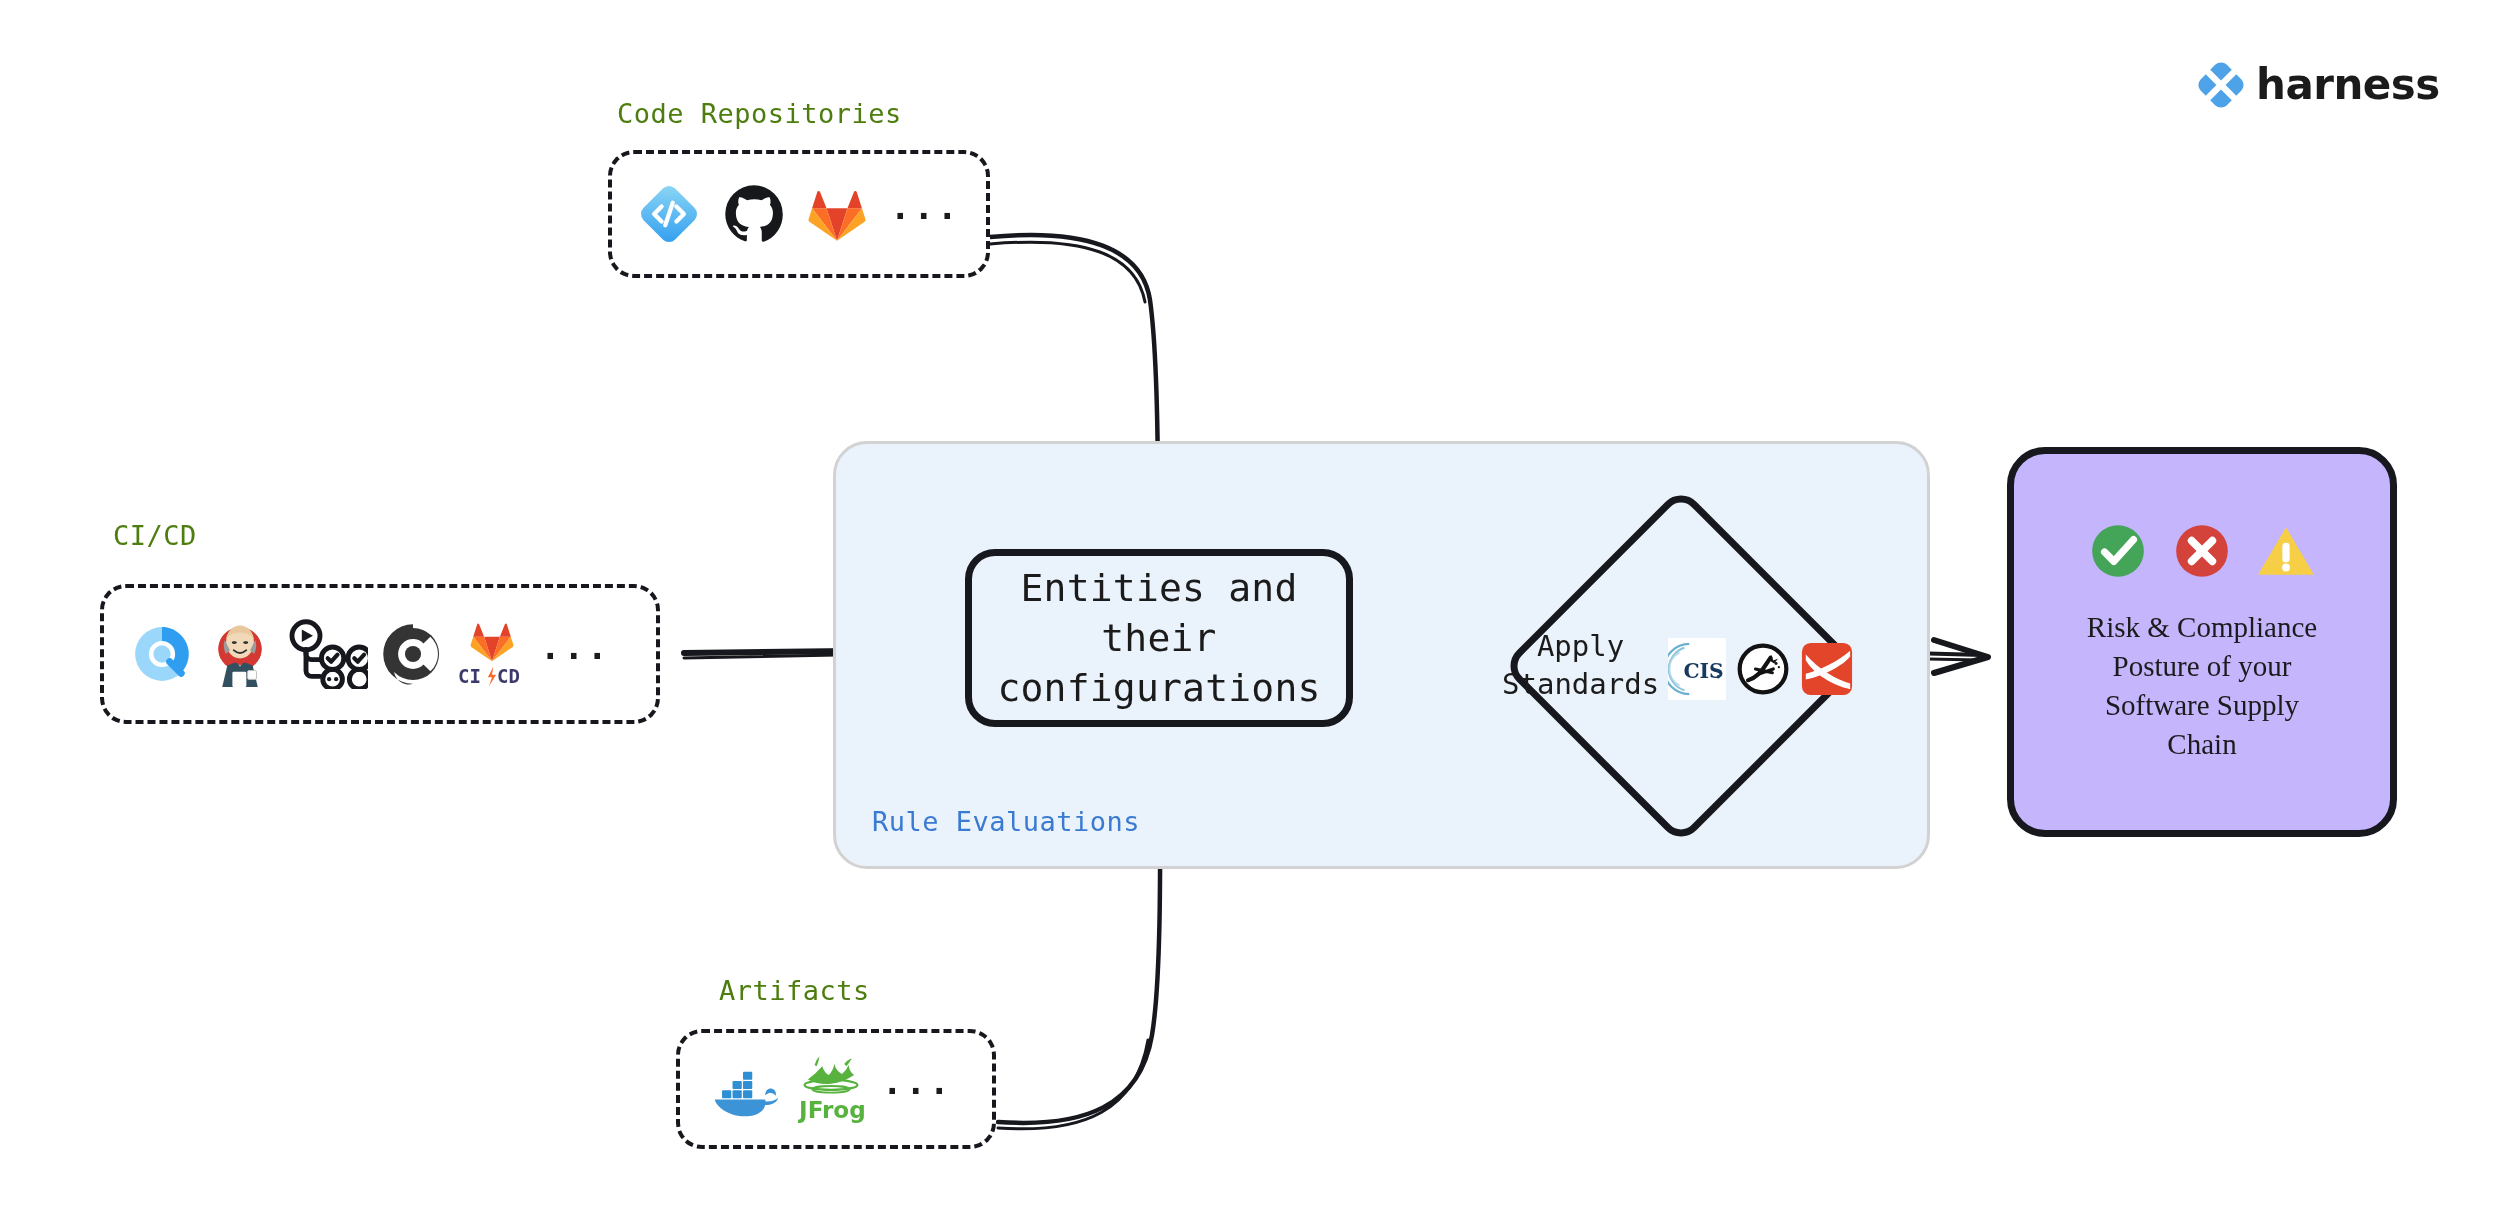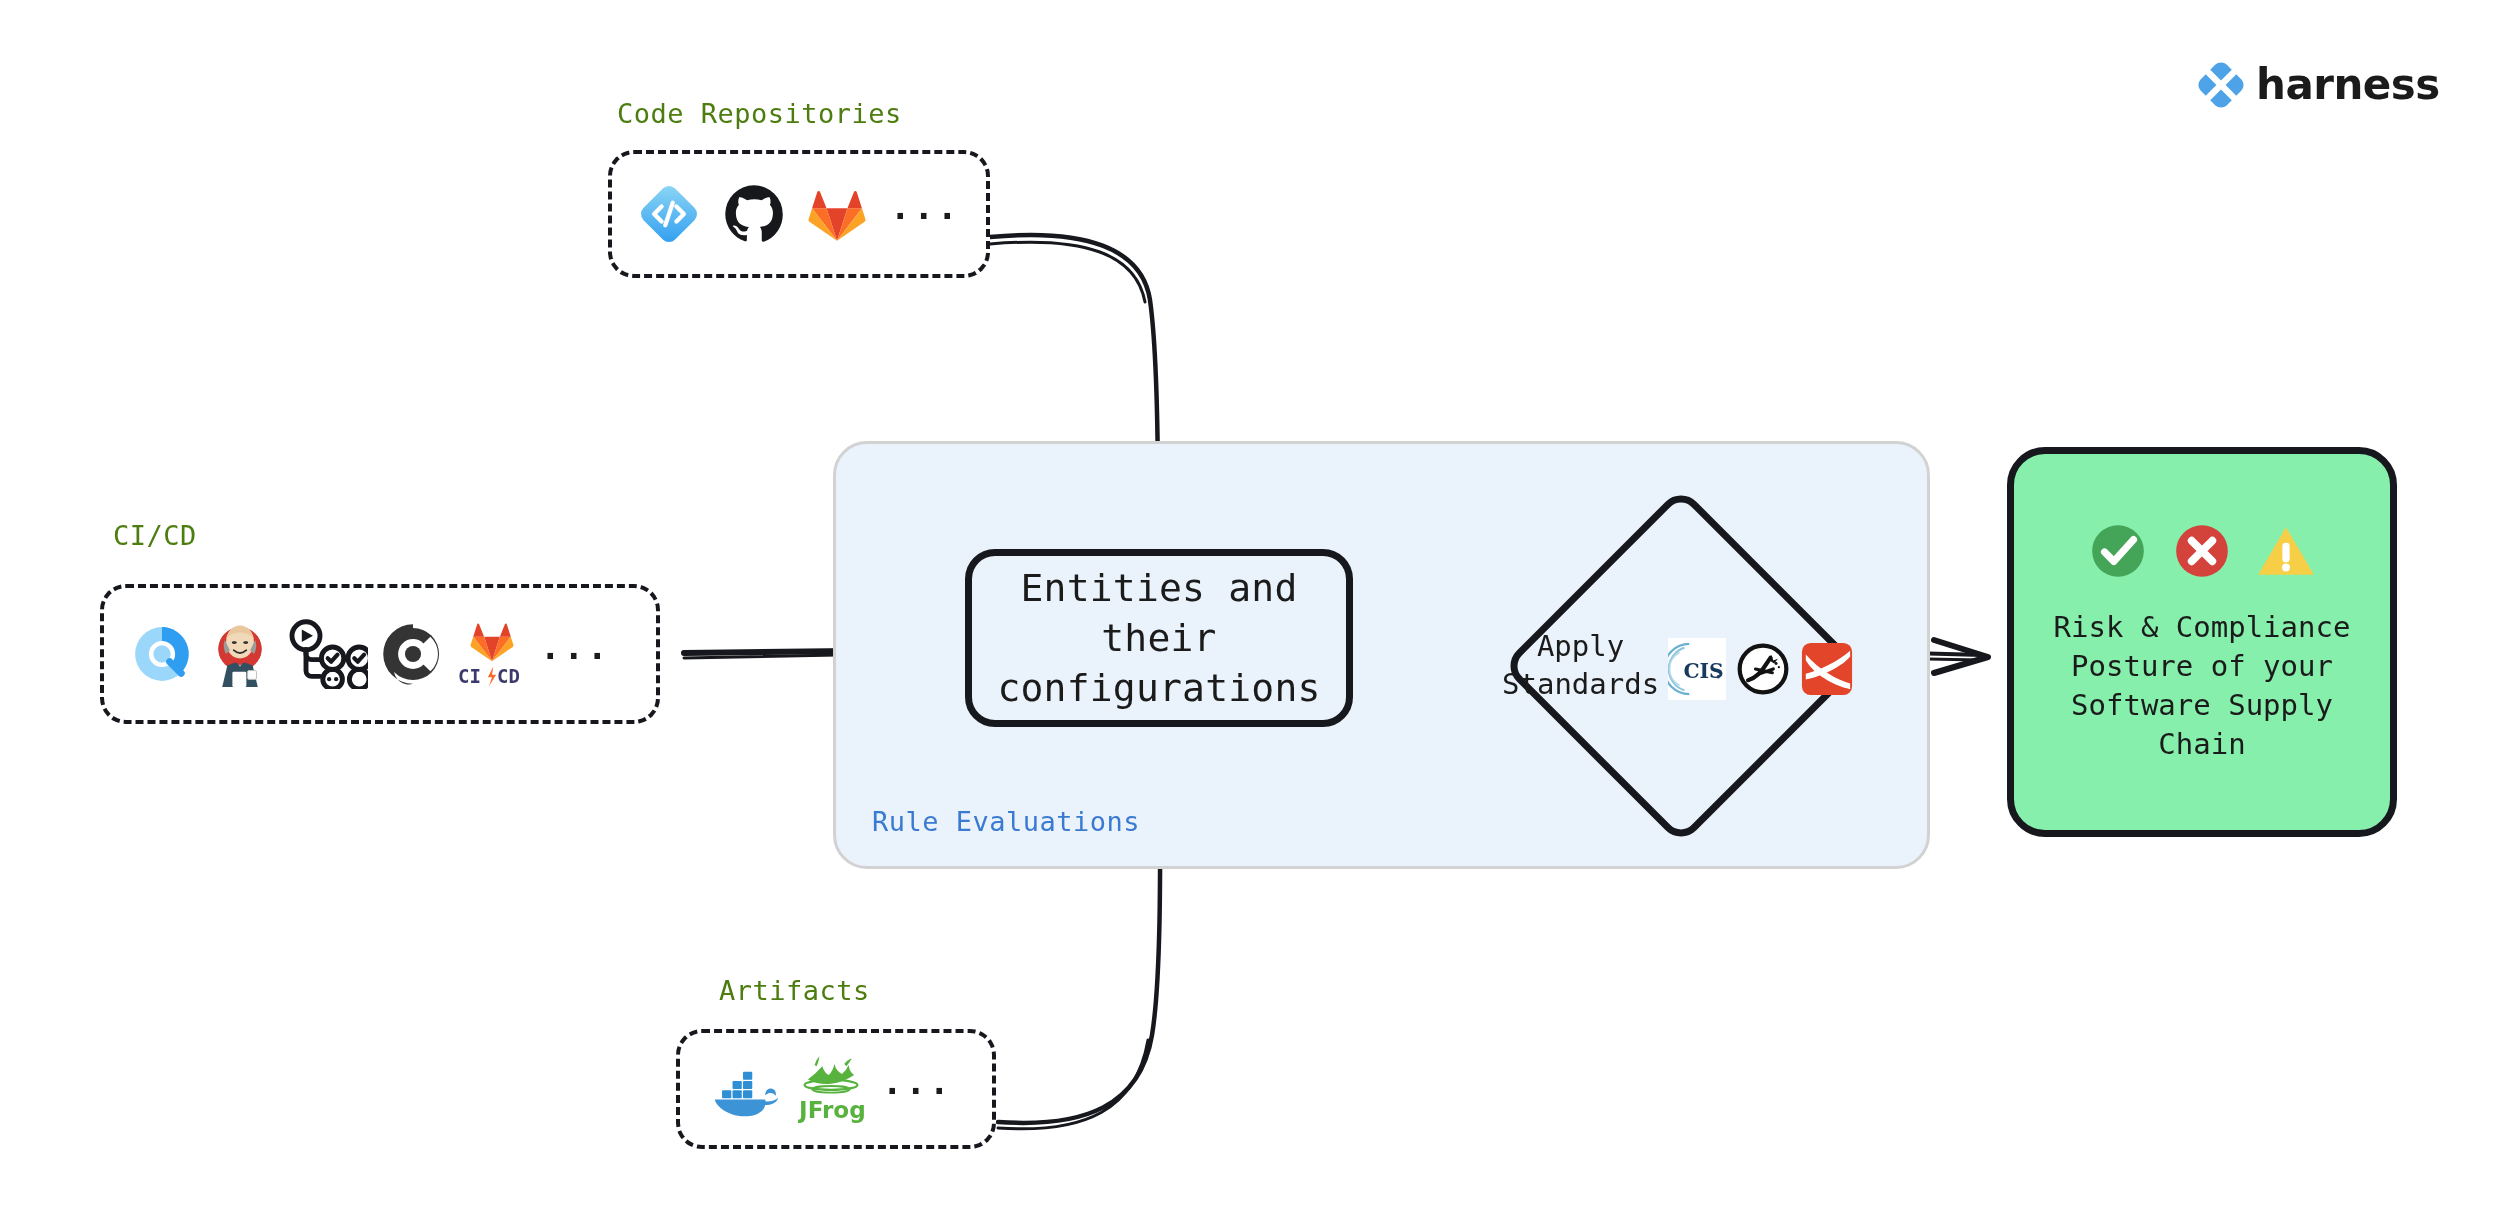--- a/index.html
+++ b/index.html
@@ -172,26 +172,27 @@
   
   .output-box {
     position: absolute;
     left: 2007px;
     top: 447px;
     width: 390px;
     height: 390px;
     border: 7px solid #16181d;
     border-radius: 38px;
     box-sizing: border-box;
-    background: #86efac;
+    background: #c4b5fd;
     display: flex;
     flex-direction: column;
     align-items: center;
     justify-content: center;
     gap: 26px;
+    font-family: Liberation Serif, serif;
   }
   .status-icons { display: flex; align-items: center; gap: 22px; }
   .output-text {
     font-size: 29px;
     line-height: 1.35;
     text-align: center;
     color: #1b1b1b;
     white-space: pre-line;
   }
 

